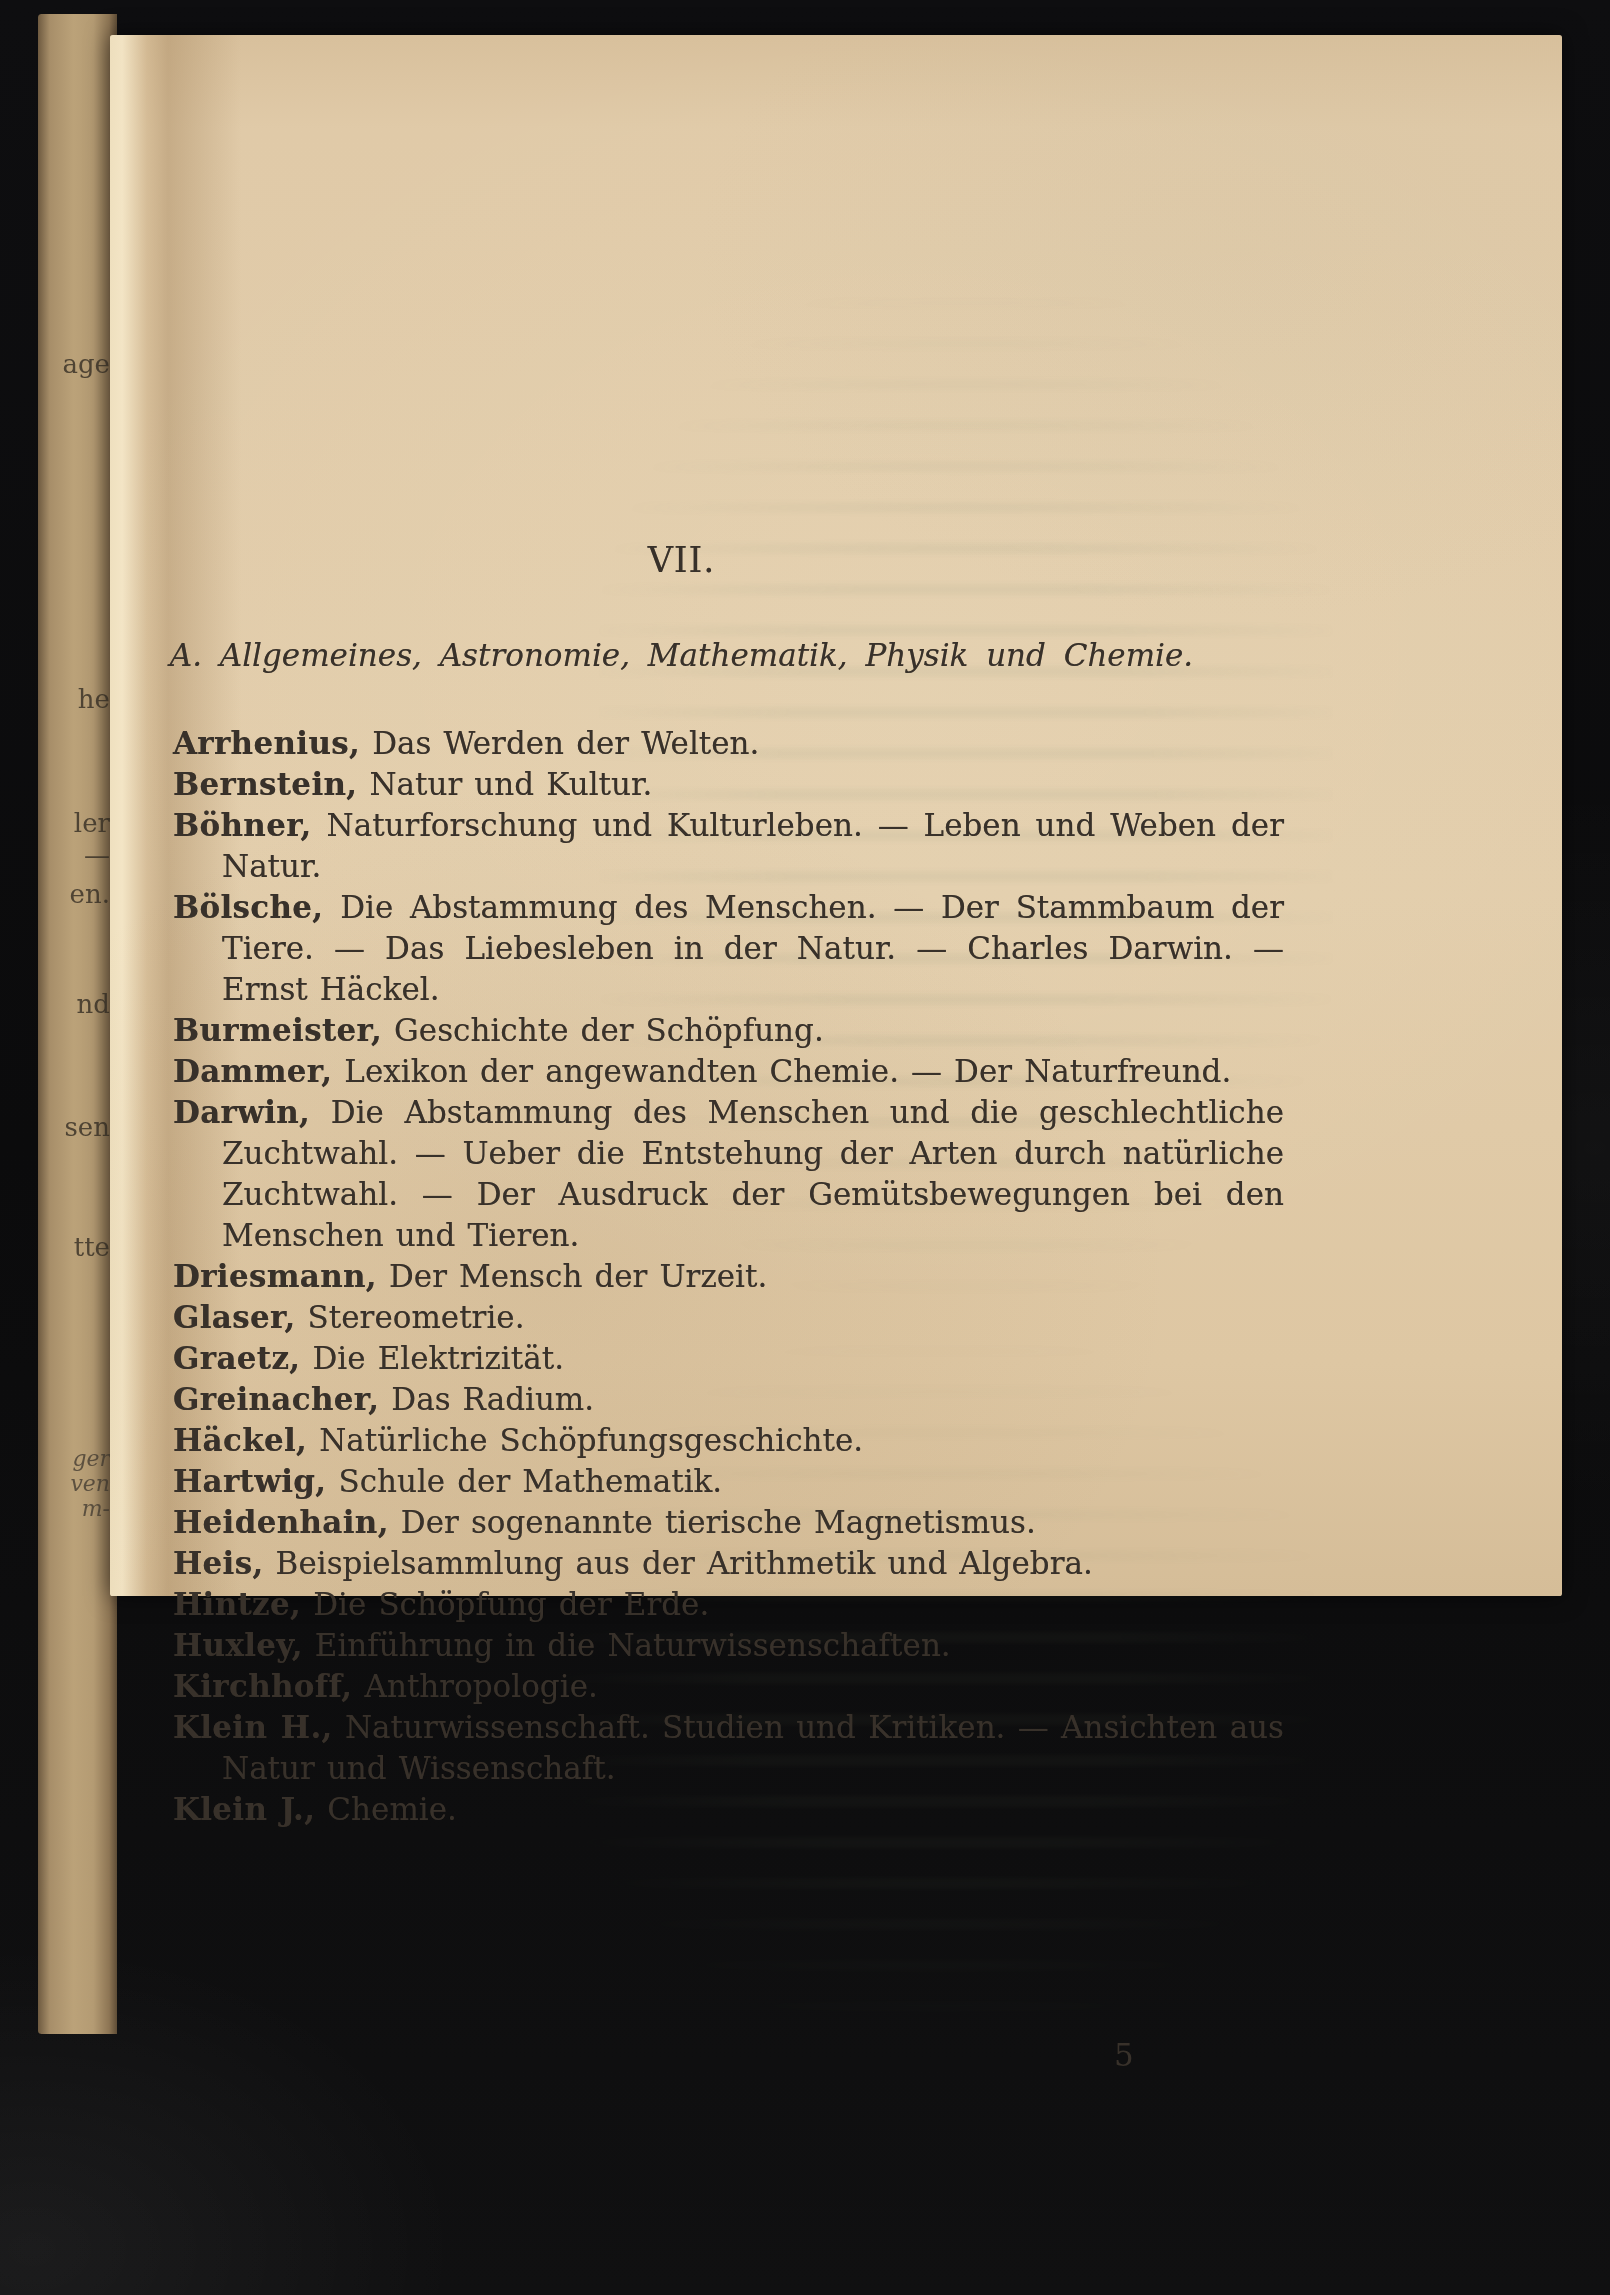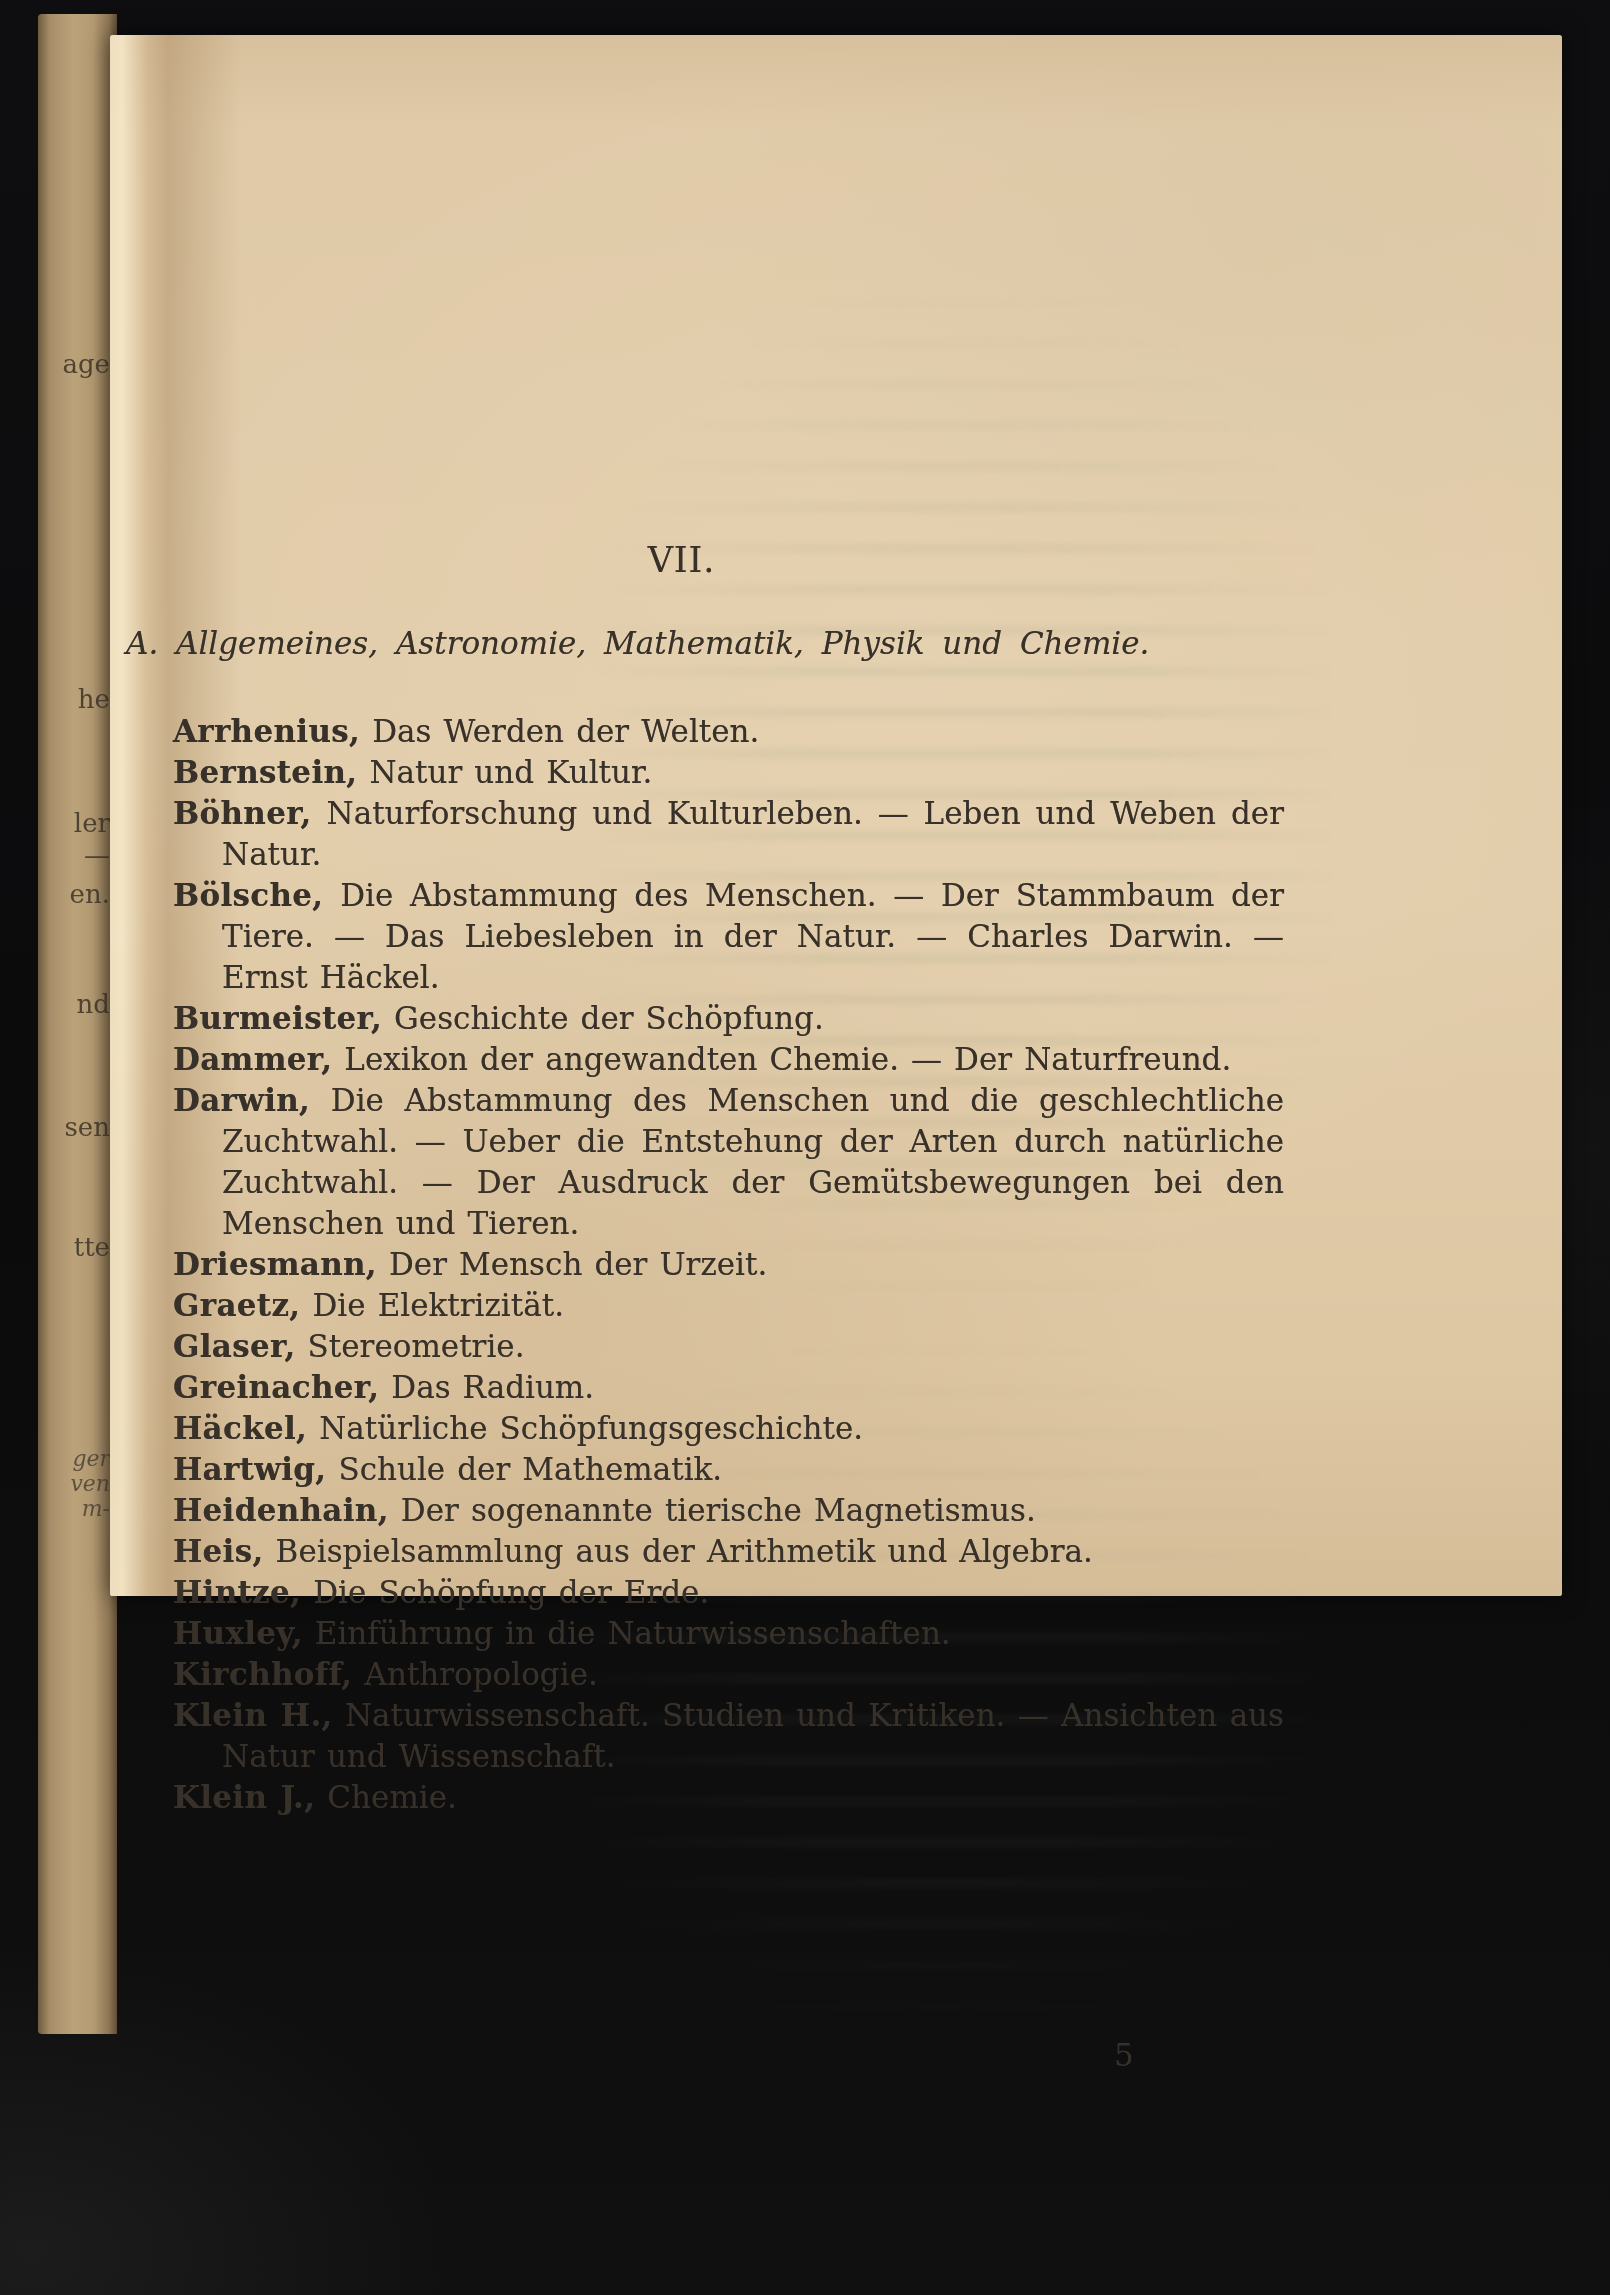--- a/index.html
+++ b/index.html
@@ -65,21 +65,21 @@
   .section-number {
     font-size:35px; line-height:42px; text-align:center; letter-spacing:0.9px;
     transform:translateX(-47px);
   }
   .title {
     margin:54px 0 0; font-size:41px; line-height:47px; text-align:center;
     font-weight:bold; letter-spacing:0.4px; color:#332d26;
     transform:translateX(-47px);
   }
   .subtitle {
-    margin-top:44px; font-size:31px; line-height:37px; text-align:left;
+    margin-top:56px; font-size:31px; line-height:37px; text-align:center;
     font-style:italic; word-spacing:7.9px;
     transform:translateX(-47px);
   }
   .entries { margin-top:49px; font-size:31px; line-height:41px; hyphens:manual; }
   .entry { padding-left:49px; text-indent:-49px; text-align:justify; word-spacing:2.2px; }
   .entry-author { font-weight:bold; letter-spacing:0.3px; }
   .page-number {
     position:absolute; left:1004px; top:2002px;
     font-size:31px; color:#38312a;
   }
@@ -121,23 +121,23 @@
   <div class="entry"><span class="entry-author">Bölsche,</span><span class="entry-body"> Die Abstammung des Menschen. — Der Stammbaum der Tiere. — Das Liebesleben in der Natur. — Charles Darwin. — Ernst Häckel.</span></div>
 
   <div class="entry"><span class="entry-author">Burmeister,</span><span class="entry-body"> Geschichte der Schöpfung.</span></div>
 
   <div class="entry"><span class="entry-author">Dammer,</span><span class="entry-body"> Lexikon der angewandten Chemie. — Der Natur­freund.</span></div>
 
   <div class="entry"><span class="entry-author">Darwin,</span><span class="entry-body"> Die Abstammung des Menschen und die geschlecht­liche Zuchtwahl. — Ueber die Entstehung der Arten durch natürliche Zuchtwahl. — Der Ausdruck der Gemütsbewe­gungen bei den Menschen und Tieren.</span></div>
 
   <div class="entry"><span class="entry-author">Driesmann,</span><span class="entry-body"> Der Mensch der Urzeit.</span></div>
 
+  <div class="entry"><span class="entry-author">Glaser,</span><span class="entry-body"> Stereometrie.</span></div>
+
   <div class="entry"><span class="entry-author">Graetz,</span><span class="entry-body"> Die Elektrizität.</span></div>
-
-  <div class="entry"><span class="entry-author">Glaser,</span><span class="entry-body"> Stereometrie.</span></div>
 
   <div class="entry"><span class="entry-author">Greinacher,</span><span class="entry-body"> Das Radium.</span></div>
 
   <div class="entry"><span class="entry-author">Häckel,</span><span class="entry-body"> Natürliche Schöpfungsgeschichte.</span></div>
 
   <div class="entry"><span class="entry-author">Hartwig,</span><span class="entry-body"> Schule der Mathematik.</span></div>
 
   <div class="entry"><span class="entry-author">Heidenhain,</span><span class="entry-body"> Der sogenannte tierische Magnetismus.</span></div>
 
   <div class="entry"><span class="entry-author">Heis,</span><span class="entry-body"> Beispielsammlung aus der Arithmetik und Algebra.</span></div>

